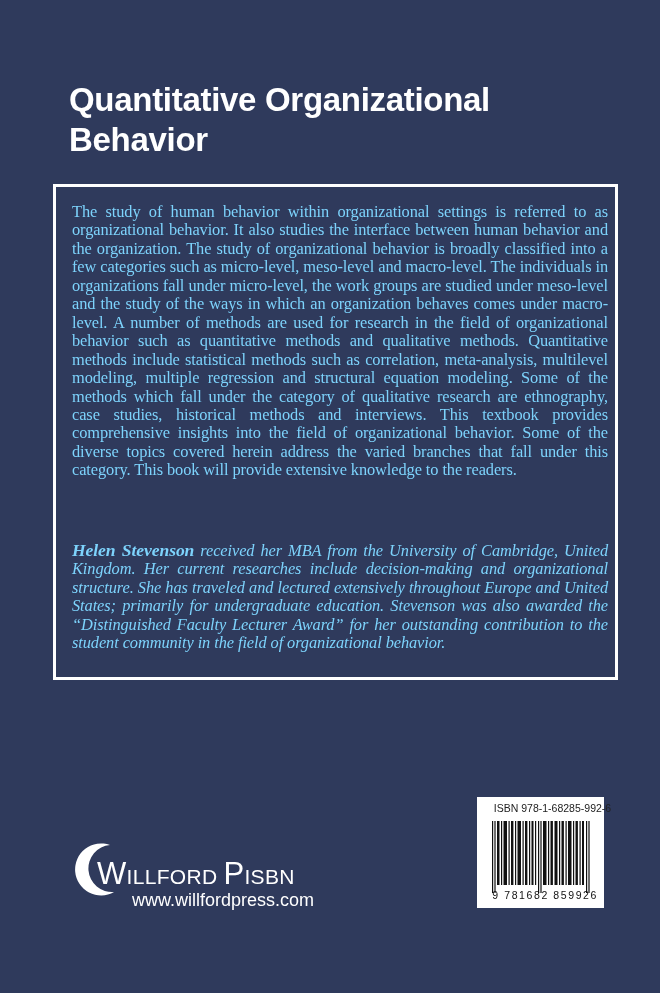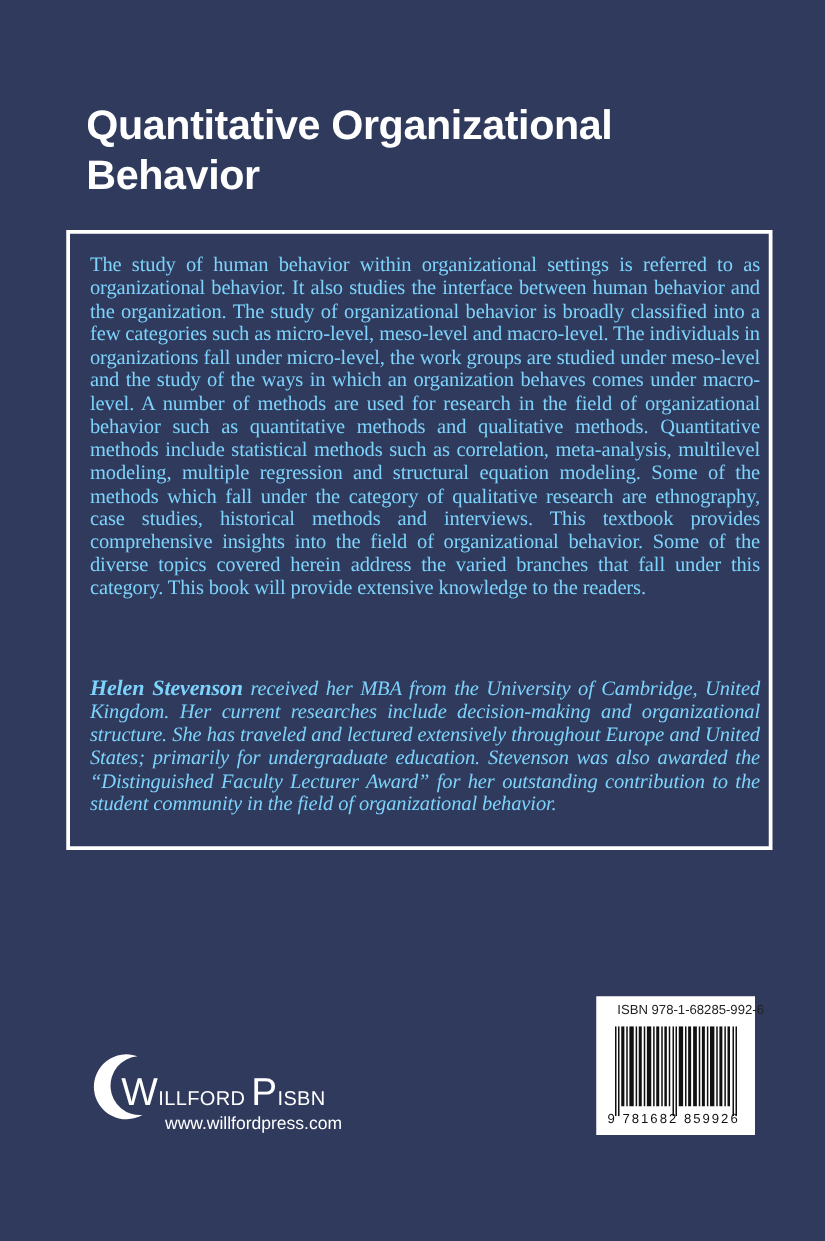--- a/index.html
+++ b/index.html
@@ -38,44 +38,45 @@
 
   .logo { position: absolute; left: 70px; top: 840px; width: 230px; height: 70px; }
   .crescent { position: absolute; left: 0; top: 0; }
   .logo-name {
     position: absolute; left: 27px; top: 16px;
     font-family: "Liberation Sans", "DejaVu Sans", sans-serif;
     color: #ffffff; white-space: nowrap; letter-spacing: 0.3px;
     font-weight: normal;
   }
   .logo-name .big { font-size: 31px; }
-  .logo-name .small { font-size: 16px; }
+  .logo-name .small { font-size: 21px; }
   .logo-url {
     position: absolute; left: 62px; top: 50px;
     font-family: "Liberation Sans", "DejaVu Sans", sans-serif;
-    font-size: 14px; color: #ffffff; white-space: nowrap;
+    font-size: 18px; color: #ffffff; white-space: nowrap;
   }
 
   .barcode-box {
     position: absolute; left: 477px; top: 797px;
     width: 127px; height: 111px;
     background: #ffffff;
   }
   .isbn {
     position: absolute; left: 12px; top: 5px; width: 127px;
     text-align: center;
     font-family: "Liberation Sans", "DejaVu Sans", sans-serif;
     font-size: 10.5px; color: #222;
   }
   .bars { position: absolute; left: 15px; top: 24px; }
   .barcode-digits {
     position: absolute; left: 9px; top: 92px; width: 112px;
     font-family: "Liberation Sans", "DejaVu Sans", sans-serif;
     font-size: 10.5px; color: #111; letter-spacing: 1.6px;
     white-space: nowrap;
+    text-align: right;
   }
 </style>
 </head>
 <body>
 
 <h1 class="title">
   <span>Quantitative Organizational</span><br>
   <span>Behavior</span>
 </h1>
 

